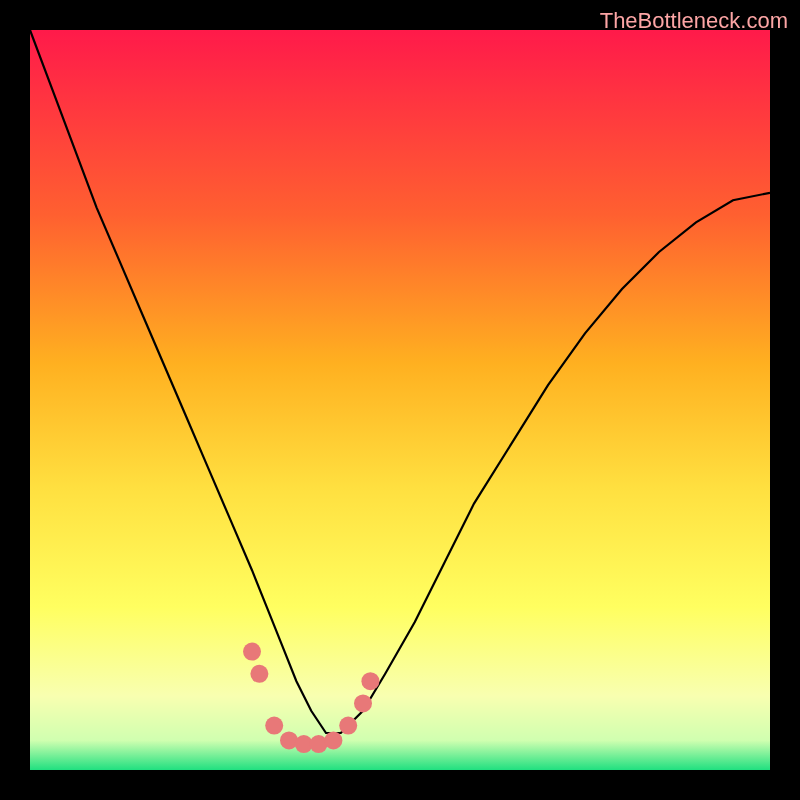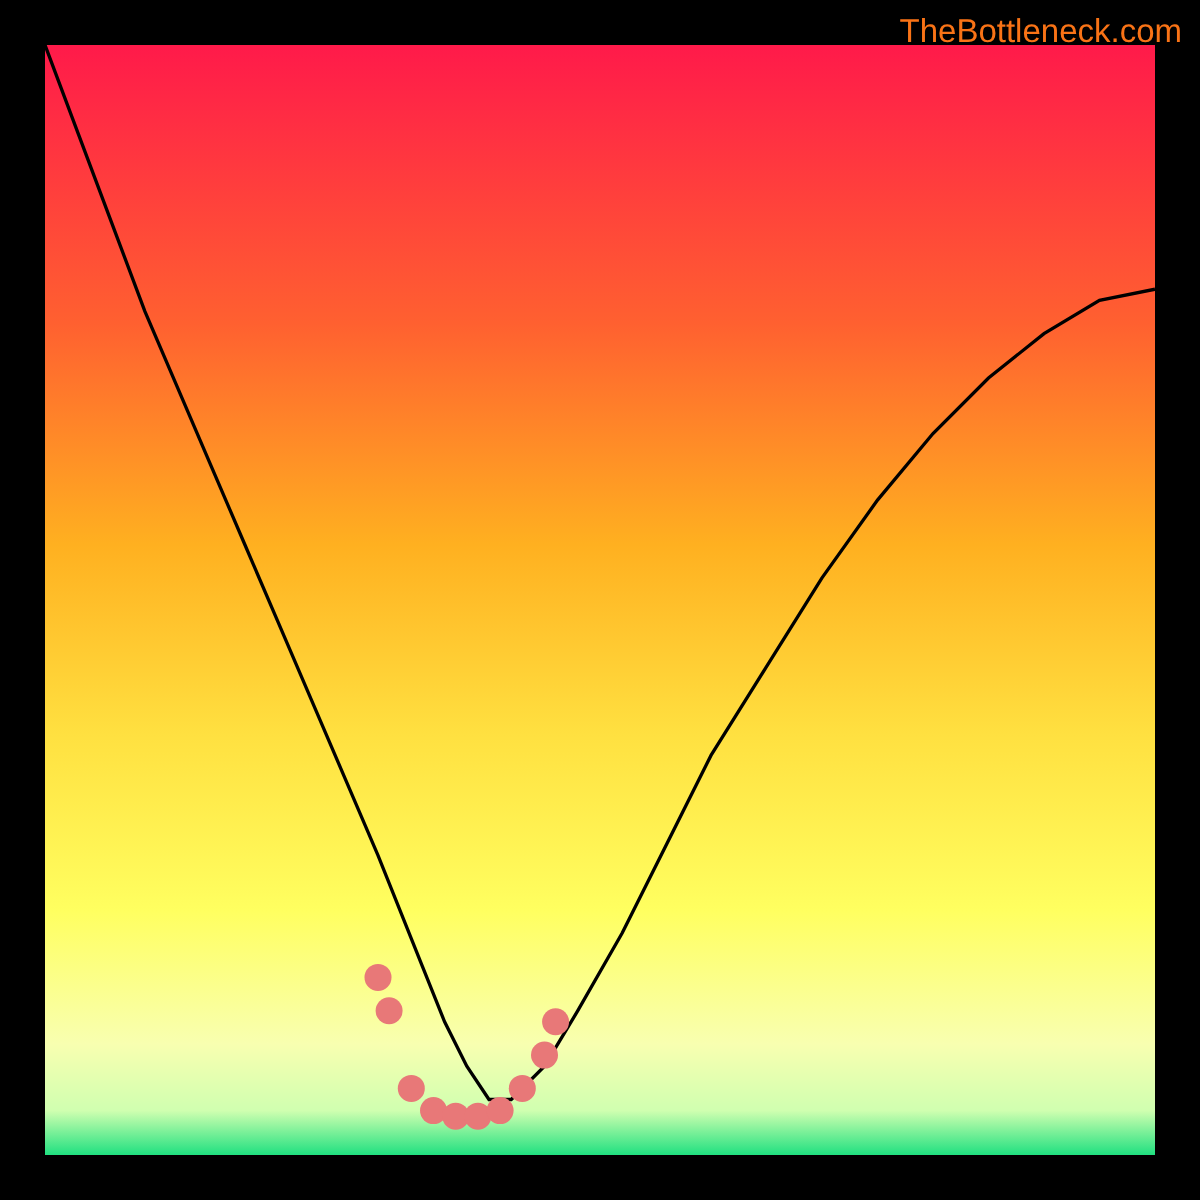--- a/index.html
+++ b/index.html
@@ -16,21 +16,21 @@
     position: absolute;
     top: 30px;
     left: 30px;
     width: 740px;
     height: 740px;
   }
   .watermark {
     position: absolute;
     top: 8px;
     right: 12px;
-    color: #f97316;
+    color: #fca5a5;
     font-size: 22px;
     font-weight: 500;
     z-index: 10;
   }
   svg {
     position: absolute;
     top: 0;
     left: 0;
     width: 100%;
     height: 100%;

